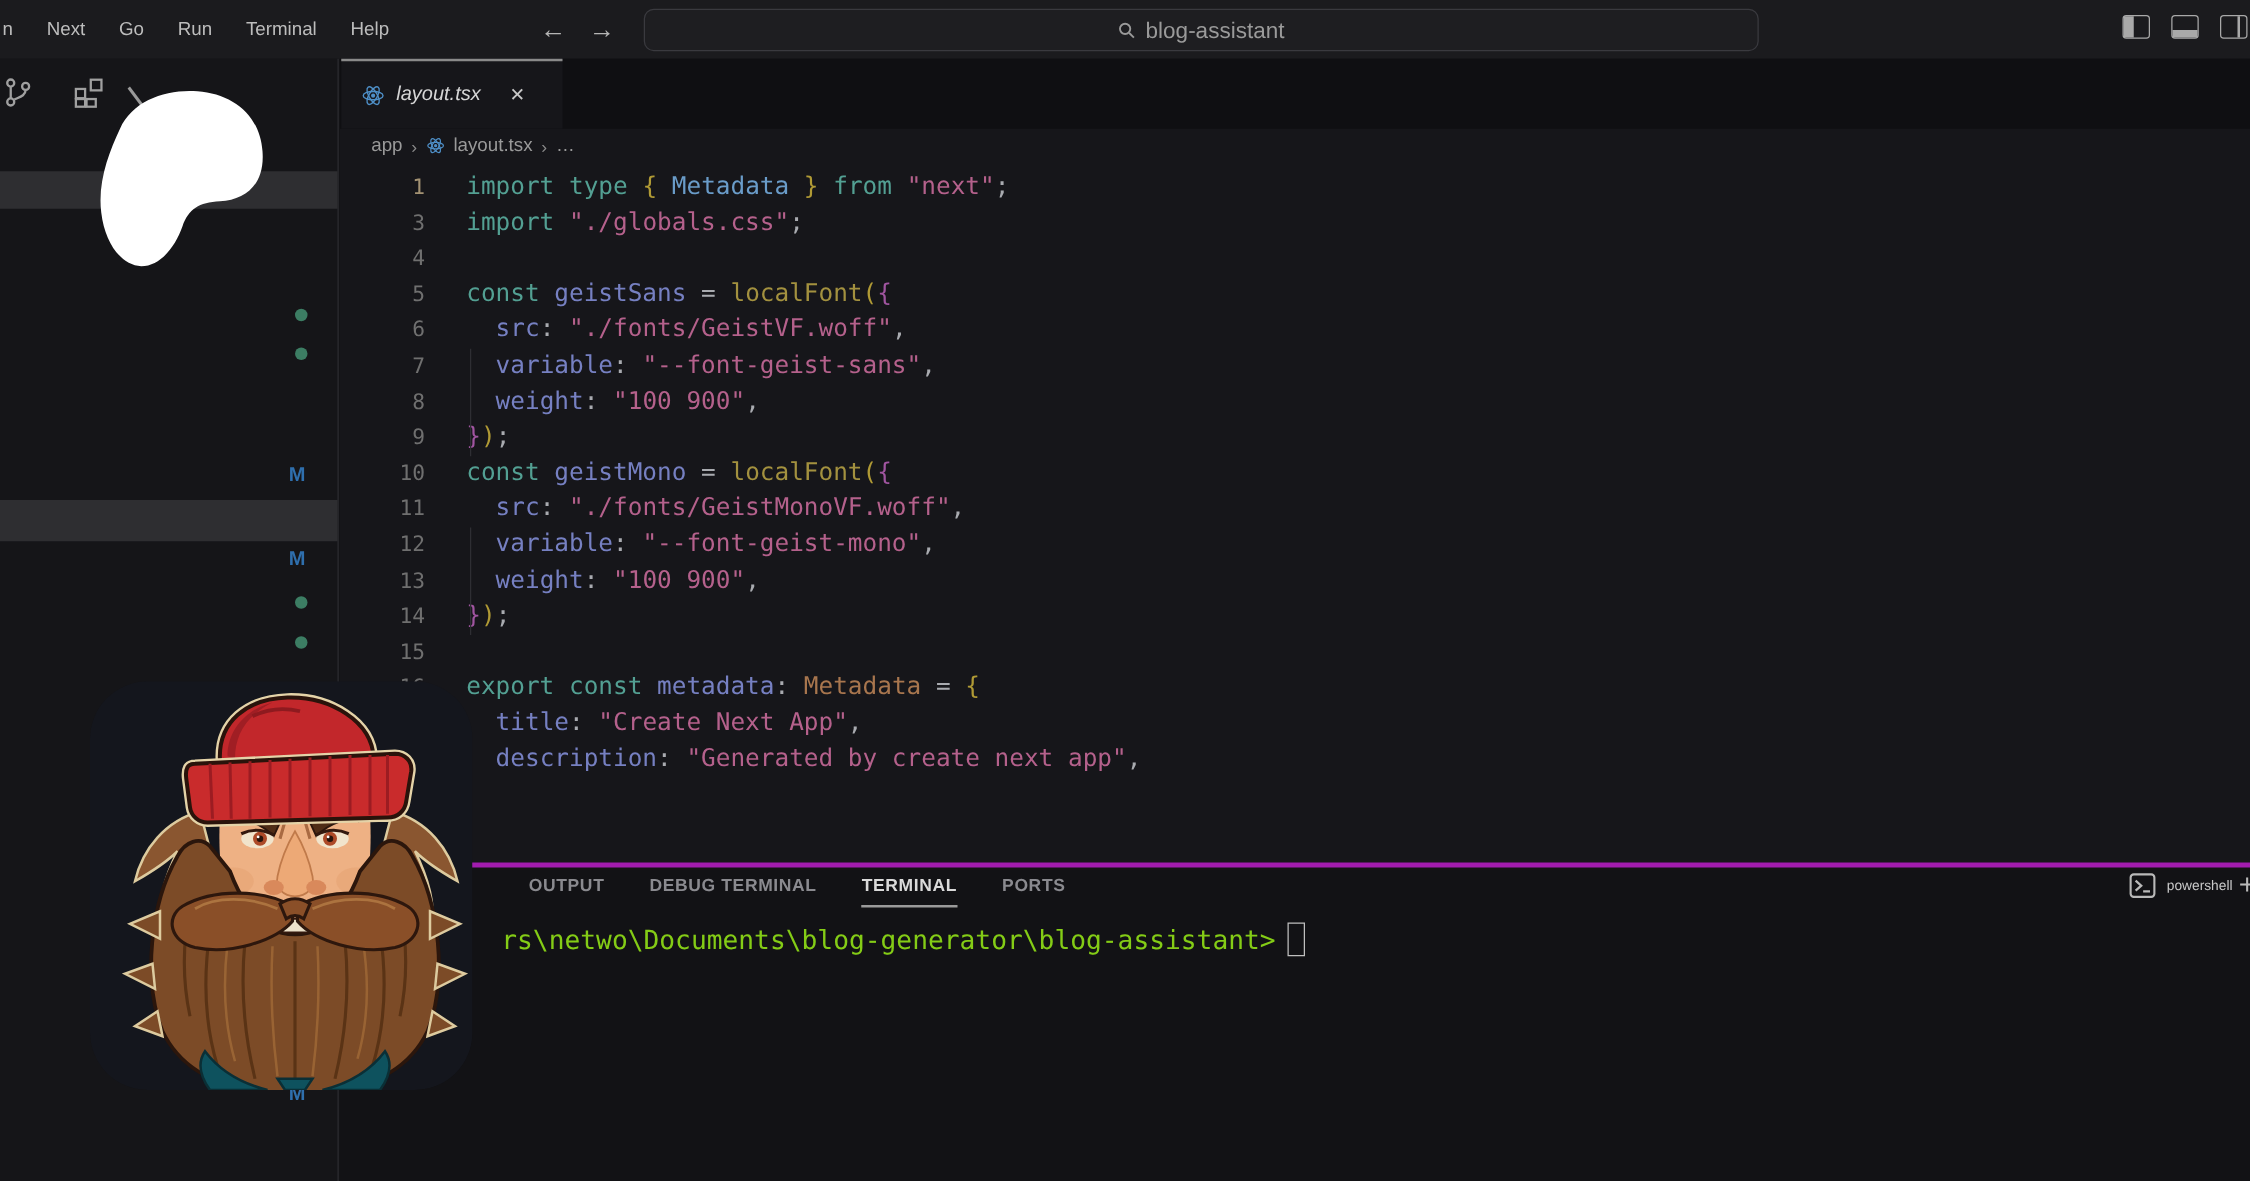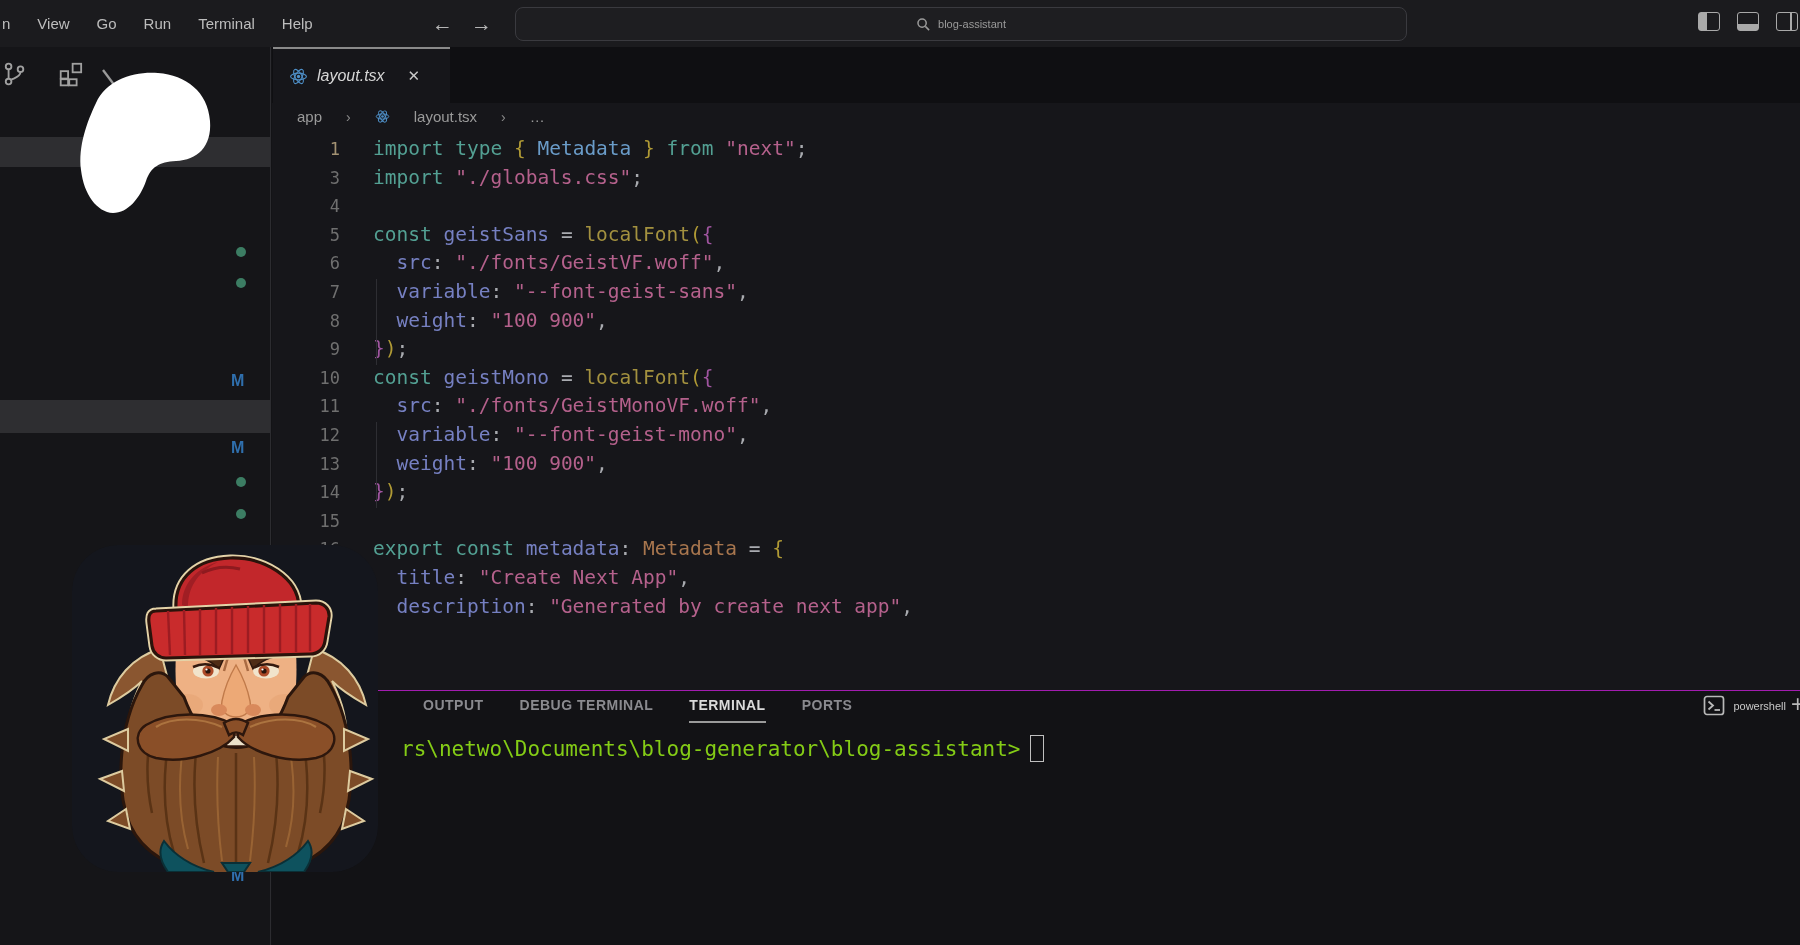--- a/index.html
+++ b/index.html
@@ -6,55 +6,55 @@
   .screen{position:relative;width:1800px;height:945px;background:#131316;overflow:hidden;
           font-family:"Liberation Sans", sans-serif; -webkit-font-smoothing:antialiased;}
   
   .titlebar{position:absolute;left:0;top:0;width:1800px;height:47px;background:#1b1b1e;}
   .menubar{position:absolute;left:2px;top:0;height:47px;display:flex;align-items:center;gap:27px;}
   .menu-item{color:#bdbdbd;font-size:15px;cursor:default;}
   .nav-arrow{position:absolute;top:0;height:47px;display:flex;align-items:center;color:#b5b5b5;font-size:21px;}
   .nav-back{left:432px;} .nav-fwd{left:471px;}
   .searchbox{position:absolute;left:515px;top:7px;width:890px;height:32px;background:#1e1e21;
              border:1px solid #3a3a3f;border-radius:8px;display:flex;align-items:center;justify-content:center;gap:7px;}
-  .searchbox .stext{color:#9a9a9a;font-size:11px;}
+  .searchbox .stext{color:#9a9a9a;font-size:18px;}
   .winicons{position:absolute;right:2px;top:12px;display:flex;gap:17px;}
   .licon{width:22px;height:19px;border:1.6px solid #a9a9a9;border-radius:3px;position:relative;box-sizing:border-box;}
   .licon .fillL{position:absolute;left:0;top:0;bottom:0;width:8px;background:#a9a9a9;}
   .licon .fillB{position:absolute;left:0;bottom:0;right:0;height:6px;background:#a9a9a9;}
   .licon .lineR{position:absolute;right:5px;top:0;bottom:0;width:1.6px;background:#a9a9a9;}
   
   .sidebar{position:absolute;left:0;top:47px;width:270px;height:898px;background:#151518;border-right:1px solid #2c2c30;}
   .sb-row{position:absolute;left:0;width:270px;background:#2e2e31;}
   .sb-row1{top:90px;height:30px;}   
   .sb-row2{top:353px;height:33px;}  
   .sb-icons{position:absolute;left:3px;top:14px;display:flex;gap:34px;align-items:center;}
   .gd{position:absolute;left:236px;width:10px;height:10px;border-radius:50%;background:#3c7d63;}
   .gm{position:absolute;left:231px;color:#2f6fad;font-weight:bold;font-size:16px;font-family:"Liberation Sans",sans-serif;}
   
   .tabstrip{position:absolute;left:272px;top:47px;width:1528px;height:56px;background:#0f0f12;}
   .tab{position:absolute;left:1px;top:0;width:177px;height:56px;background:#16161a;border-top:2px solid #8a8a8a;
        display:flex;align-items:center;box-sizing:border-box;padding-left:16px;gap:9px;}
   .tab .fname{color:#d6d6d6;font-size:16px;font-style:italic;}
   .tab .close{color:#c8c8c8;font-size:15px;margin-left:14px;}
   .editorbg{position:absolute;left:272px;top:103px;width:1528px;height:587px;background:#16161a;}
-  .breadcrumb{position:absolute;left:297px;top:103px;height:27px;display:flex;align-items:center;gap:24px;color:#9a9a9a;font-size:15px;}
+  .breadcrumb{position:absolute;left:297px;top:103px;height:27px;display:flex;align-items:center;gap:7px;color:#9a9a9a;font-size:15px;}
   .bc-sep{color:#8a8a8a;font-size:14px;}
   #code-lines{position:absolute;left:272px;top:135px;width:1436px;}
   .cl{height:28.6px;line-height:28.6px;white-space:pre;font-family:"DejaVu Sans Mono",monospace;font-size:19.5px;}
   .ln{display:inline-block;width:68px;text-align:right;color:#6f6f6f;font-size:17px;}
   .ln.act{color:#a39273;}
   .ct{margin-left:33px;}
   .tk-kw{color:#53a093}.tk-ty{color:#6a9cc9}.tk-tyb{color:#a8764e}.tk-vr{color:#7680c2}
   .tk-fn{color:#a3913f}.tk-st{color:#b5618c}.tk-b1{color:#b09a35}.tk-b2{color:#a055a0}
   .tk-pu{color:#a9abb0}.tk-pl{color:#c8c8c8}
   .iguide{position:absolute;width:1px;background:#2e2e33;left:376px;}
   .ig1{top:279px;height:86px;} .ig2{top:422px;height:86px;}
   
-  .panel{position:absolute;left:272px;top:690px;width:1528px;height:255px;background:#121215;border-top:1px solid #a21caf;box-sizing:border-box;}
+  .panel{position:absolute;left:272px;top:690px;width:1528px;height:255px;background:#121215;border-top:4px solid #a21caf;box-sizing:border-box;}
   .panel-tabs{position:absolute;left:151px;top:6px;display:flex;gap:36px;}
   .ptab{color:#8a8a8f;font-size:14px;font-weight:600;letter-spacing:.5px;padding-bottom:8px;}
   .ptab.active{color:#dadada;border-bottom:2px solid #9a9a9a;}
   .shellbar{position:absolute;right:14px;top:4px;display:flex;align-items:center;gap:8px;}
   .shellbar .slabel{color:#c9c9c9;font-size:11px;}
   .plusbtn{position:absolute;left:1519px;top:0px;color:#b9b9b9;font-size:23px;font-weight:300;}
   .termline{position:absolute;left:129px;top:44px;display:flex;align-items:center;
             font-family:"DejaVu Sans Mono",monospace;font-size:21px;color:#84cc16;white-space:pre;}
   .cursor{display:inline-block;width:12px;height:25px;border:1.6px solid #bfbfbf;margin-left:9px;}
   
@@ -64,21 +64,21 @@
   svg{display:block;}
 </style>
 </head>
 <body>
 
 <div class="screen">
 
   <div class="titlebar">
     <div class="menubar">
         <span class="menu-item">n</span>
-        <span class="menu-item">View</span>
+        <span class="menu-item">Next</span>
         <span class="menu-item">Go</span>
         <span class="menu-item">Run</span>
         <span class="menu-item">Terminal</span>
         <span class="menu-item">Help</span>
       </div>
     <div class="nav-arrow nav-back">
         <span>←</span>
       </div>
     <div class="nav-arrow nav-fwd">
         <span>→</span>

